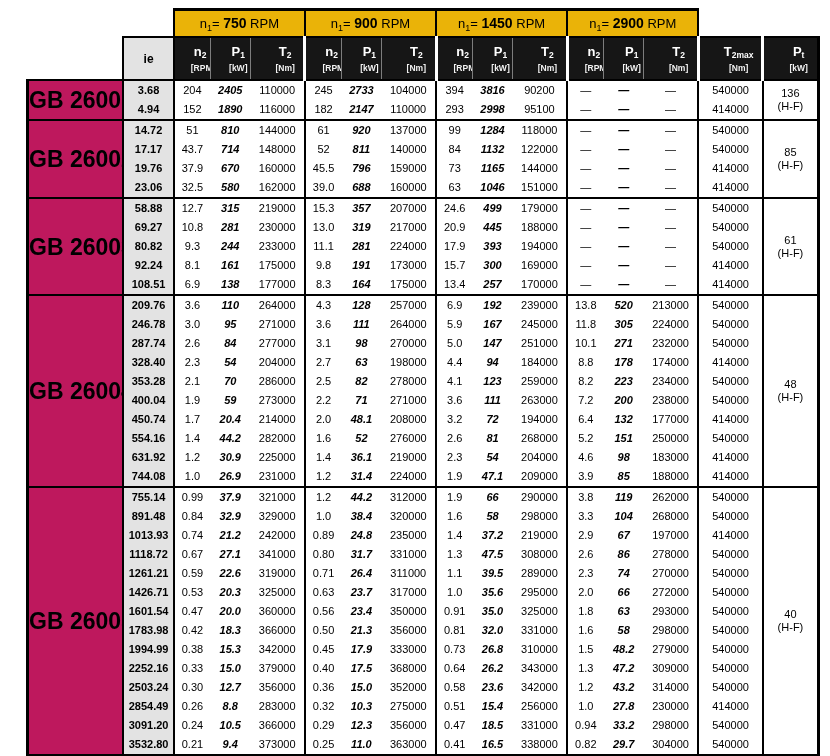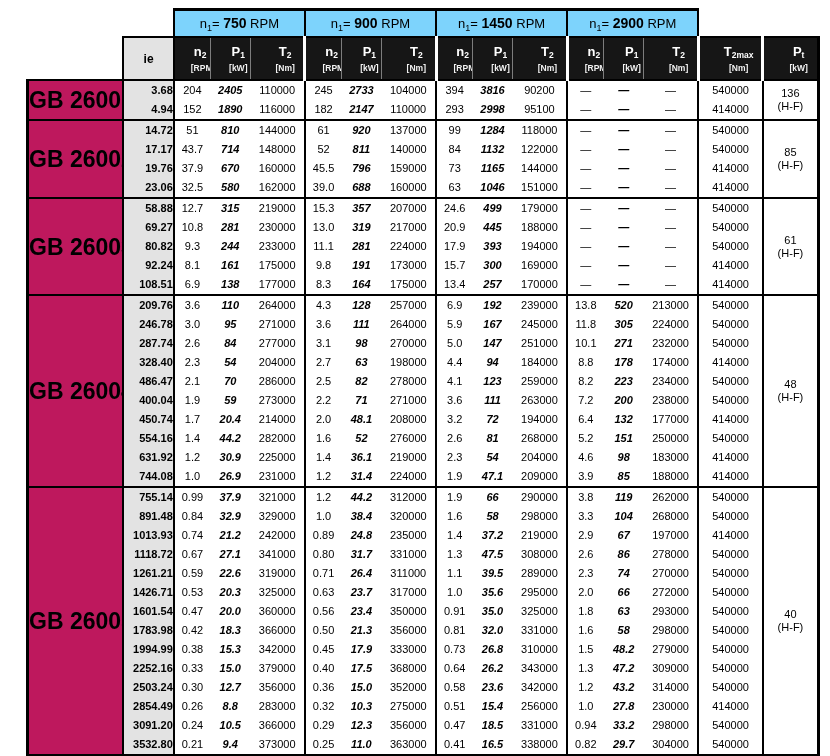--- a/index.html
+++ b/index.html
@@ -19,21 +19,21 @@
   th, td {
     padding: 0;
     text-align: center;
     vertical-align: middle;
     white-space: nowrap;
     overflow: hidden;
   }
   
   .corner { background: #fff; border: none; }
   .yellow {
-    background: #7dd3fc;
+    background: #eab308;
     border: 2px solid #000;
     border-top: 3px solid #000;
     height: 25px;
     font-weight: normal;
     font-size: 13px;
   }
   .yellow .big { font-weight: bold; font-size: 14px; }
   .ysub { font-size: 9px; vertical-align: -3px; }
   
   .ie-h {
@@ -65,21 +65,20 @@
     border-left: 3px solid #000;
     font-weight: bold;
     font-size: 23px;
     line-height: 20px;
   }
   td.ie {
     background: #e3e3e3;
     font-weight: bold;
     border-left: 2px solid #000;
     border-right: 2px solid #000;
-    text-align: right;
   }
   td.c-p1 { font-weight: bold; font-style: italic; }
   td.vb { border-left: 2px solid #000; }
   td.c-t2max { border-left: 2px solid #000; border-right: 2px solid #000; }
   td.pt {
     border: 2px solid #000;
     border-right: 3px solid #000;
     font-size: 11px;
     line-height: 13px;
   }
@@ -436,21 +435,21 @@
           <td class="c-t2">198000</td>
           <td class="c-n2 vb">4.4</td>
           <td class="c-p1">94</td>
           <td class="c-t2">184000</td>
           <td class="c-n2 vb">8.8</td>
           <td class="c-p1">178</td>
           <td class="c-t2">174000</td>
           <td class="c-t2max">414000</td>
         </tr>
         <tr>
-          <td class="ie">486.47</td>
+          <td class="ie">353.28</td>
           <td class="c-n2 vb">2.1</td>
           <td class="c-p1">70</td>
           <td class="c-t2">286000</td>
           <td class="c-n2 vb">2.5</td>
           <td class="c-p1">82</td>
           <td class="c-t2">278000</td>
           <td class="c-n2 vb">4.1</td>
           <td class="c-p1">123</td>
           <td class="c-t2">259000</td>
           <td class="c-n2 vb">8.2</td>

